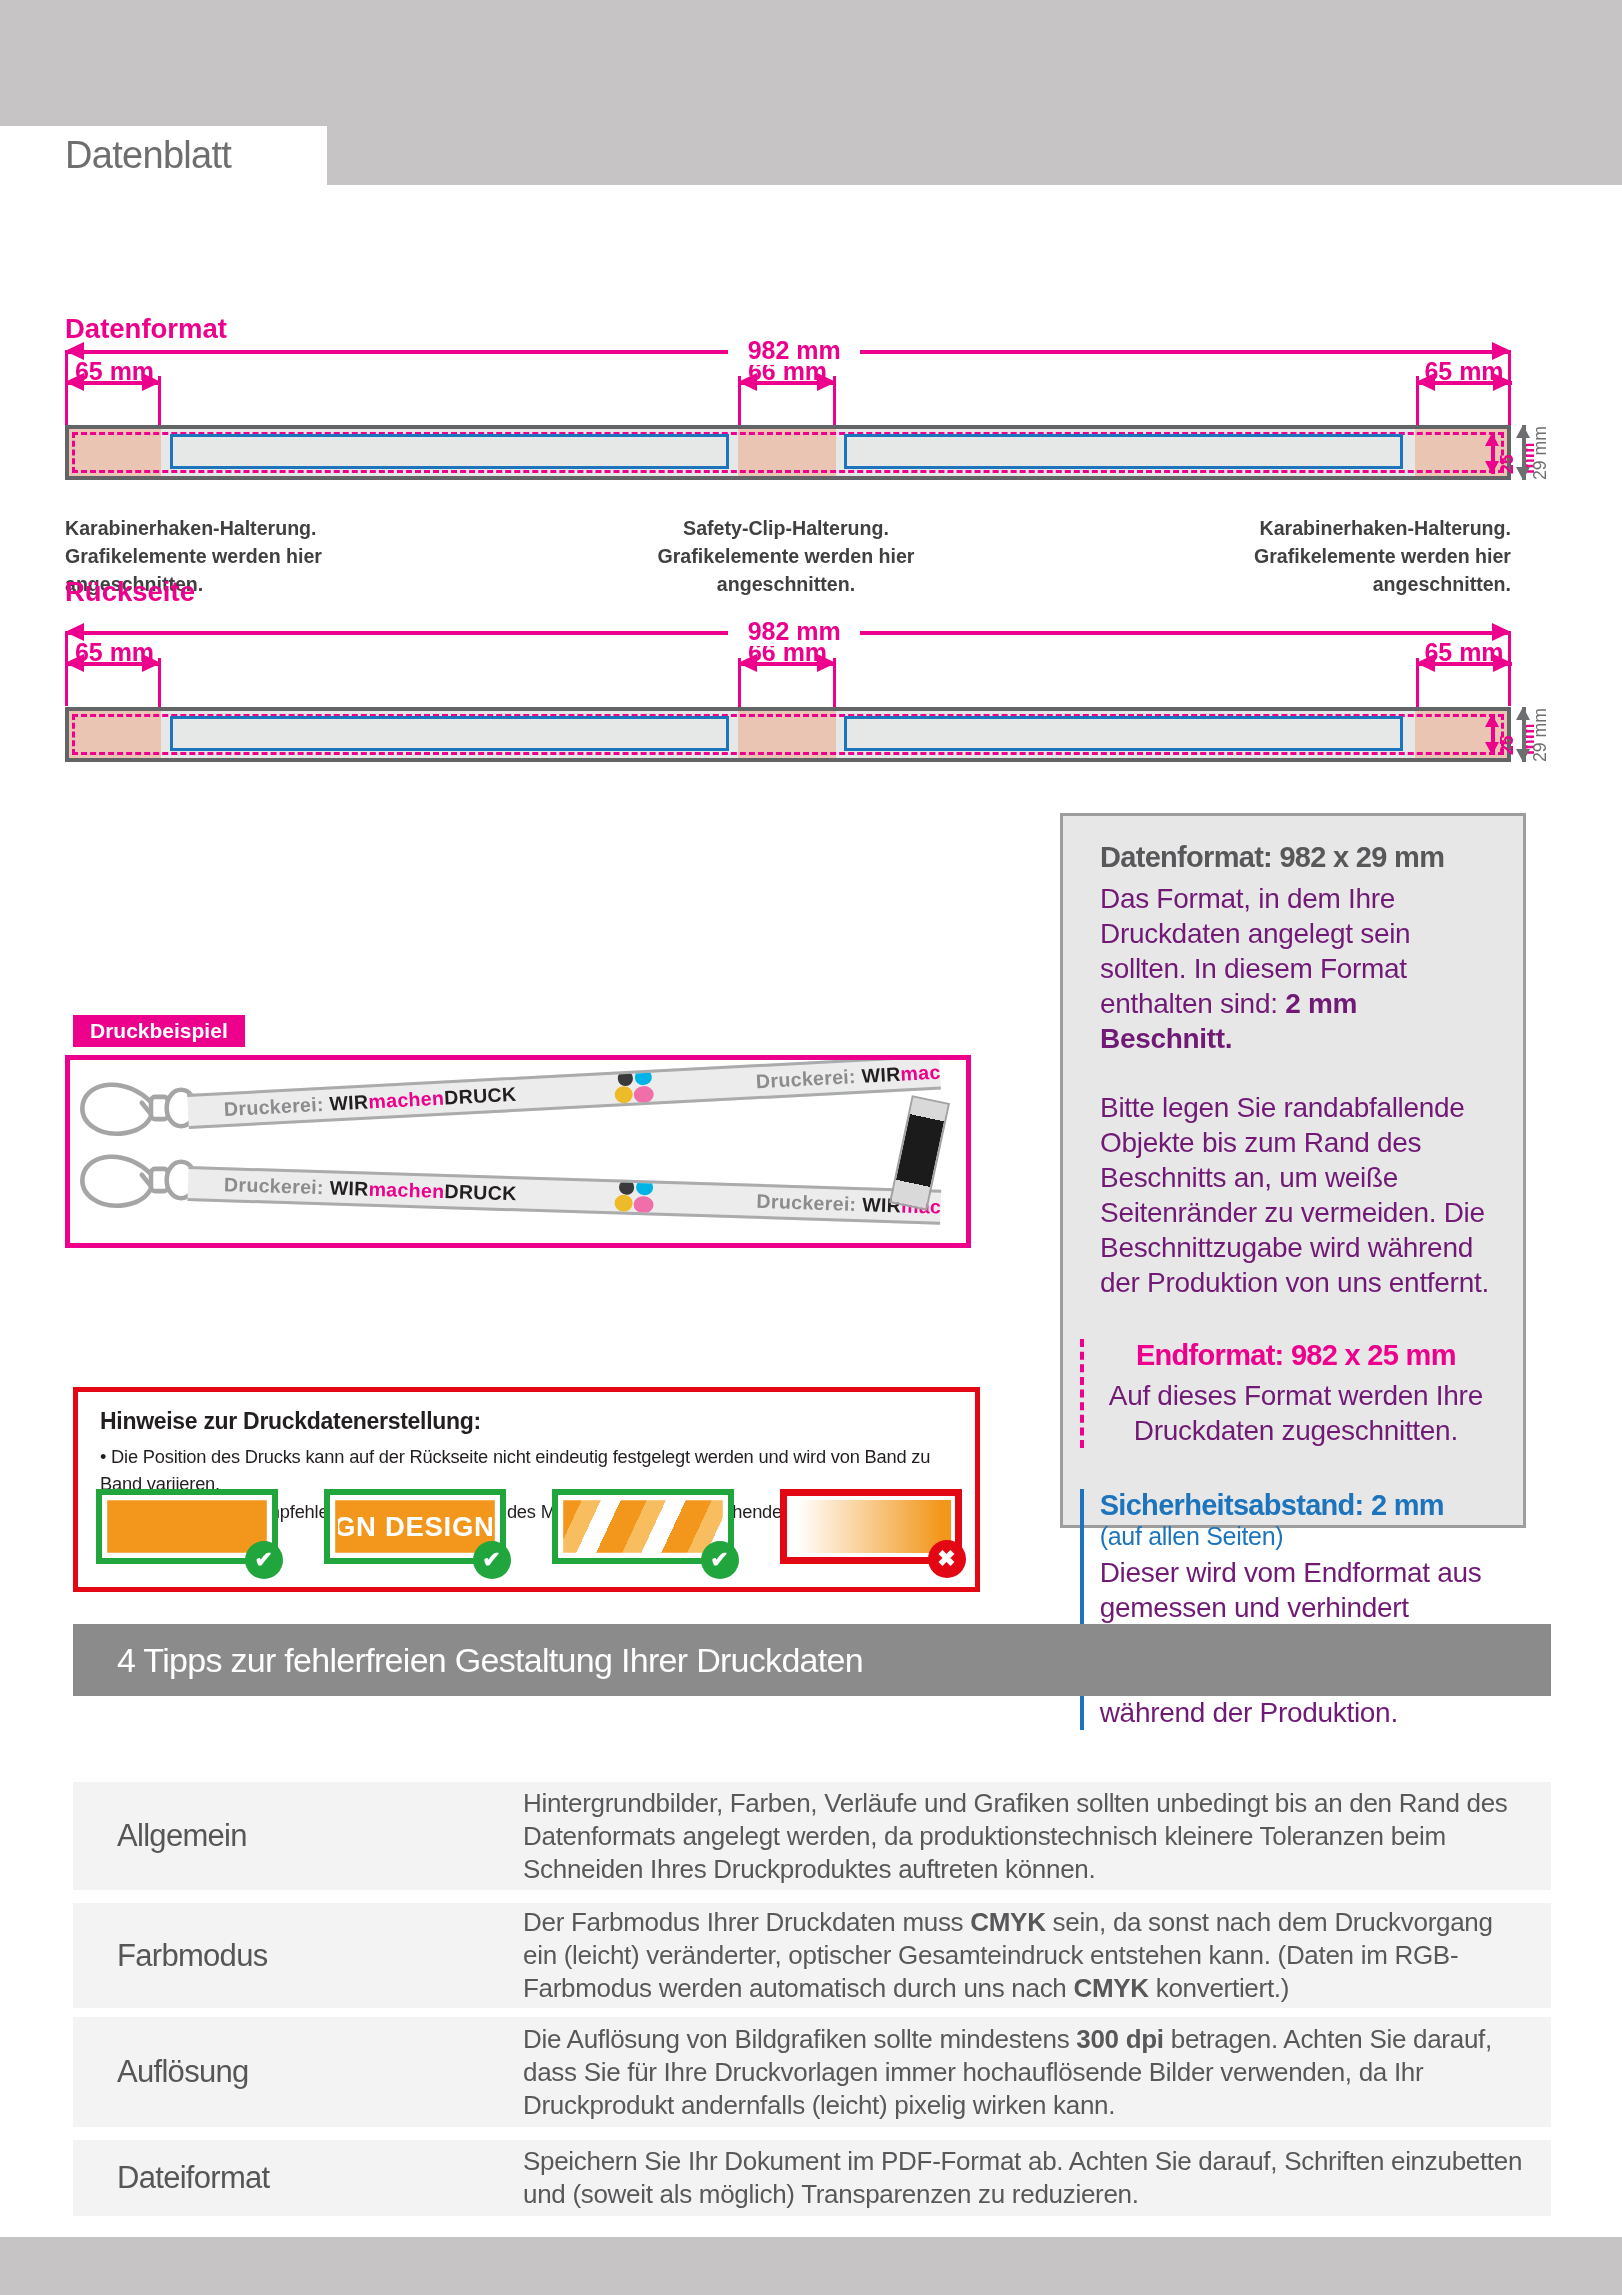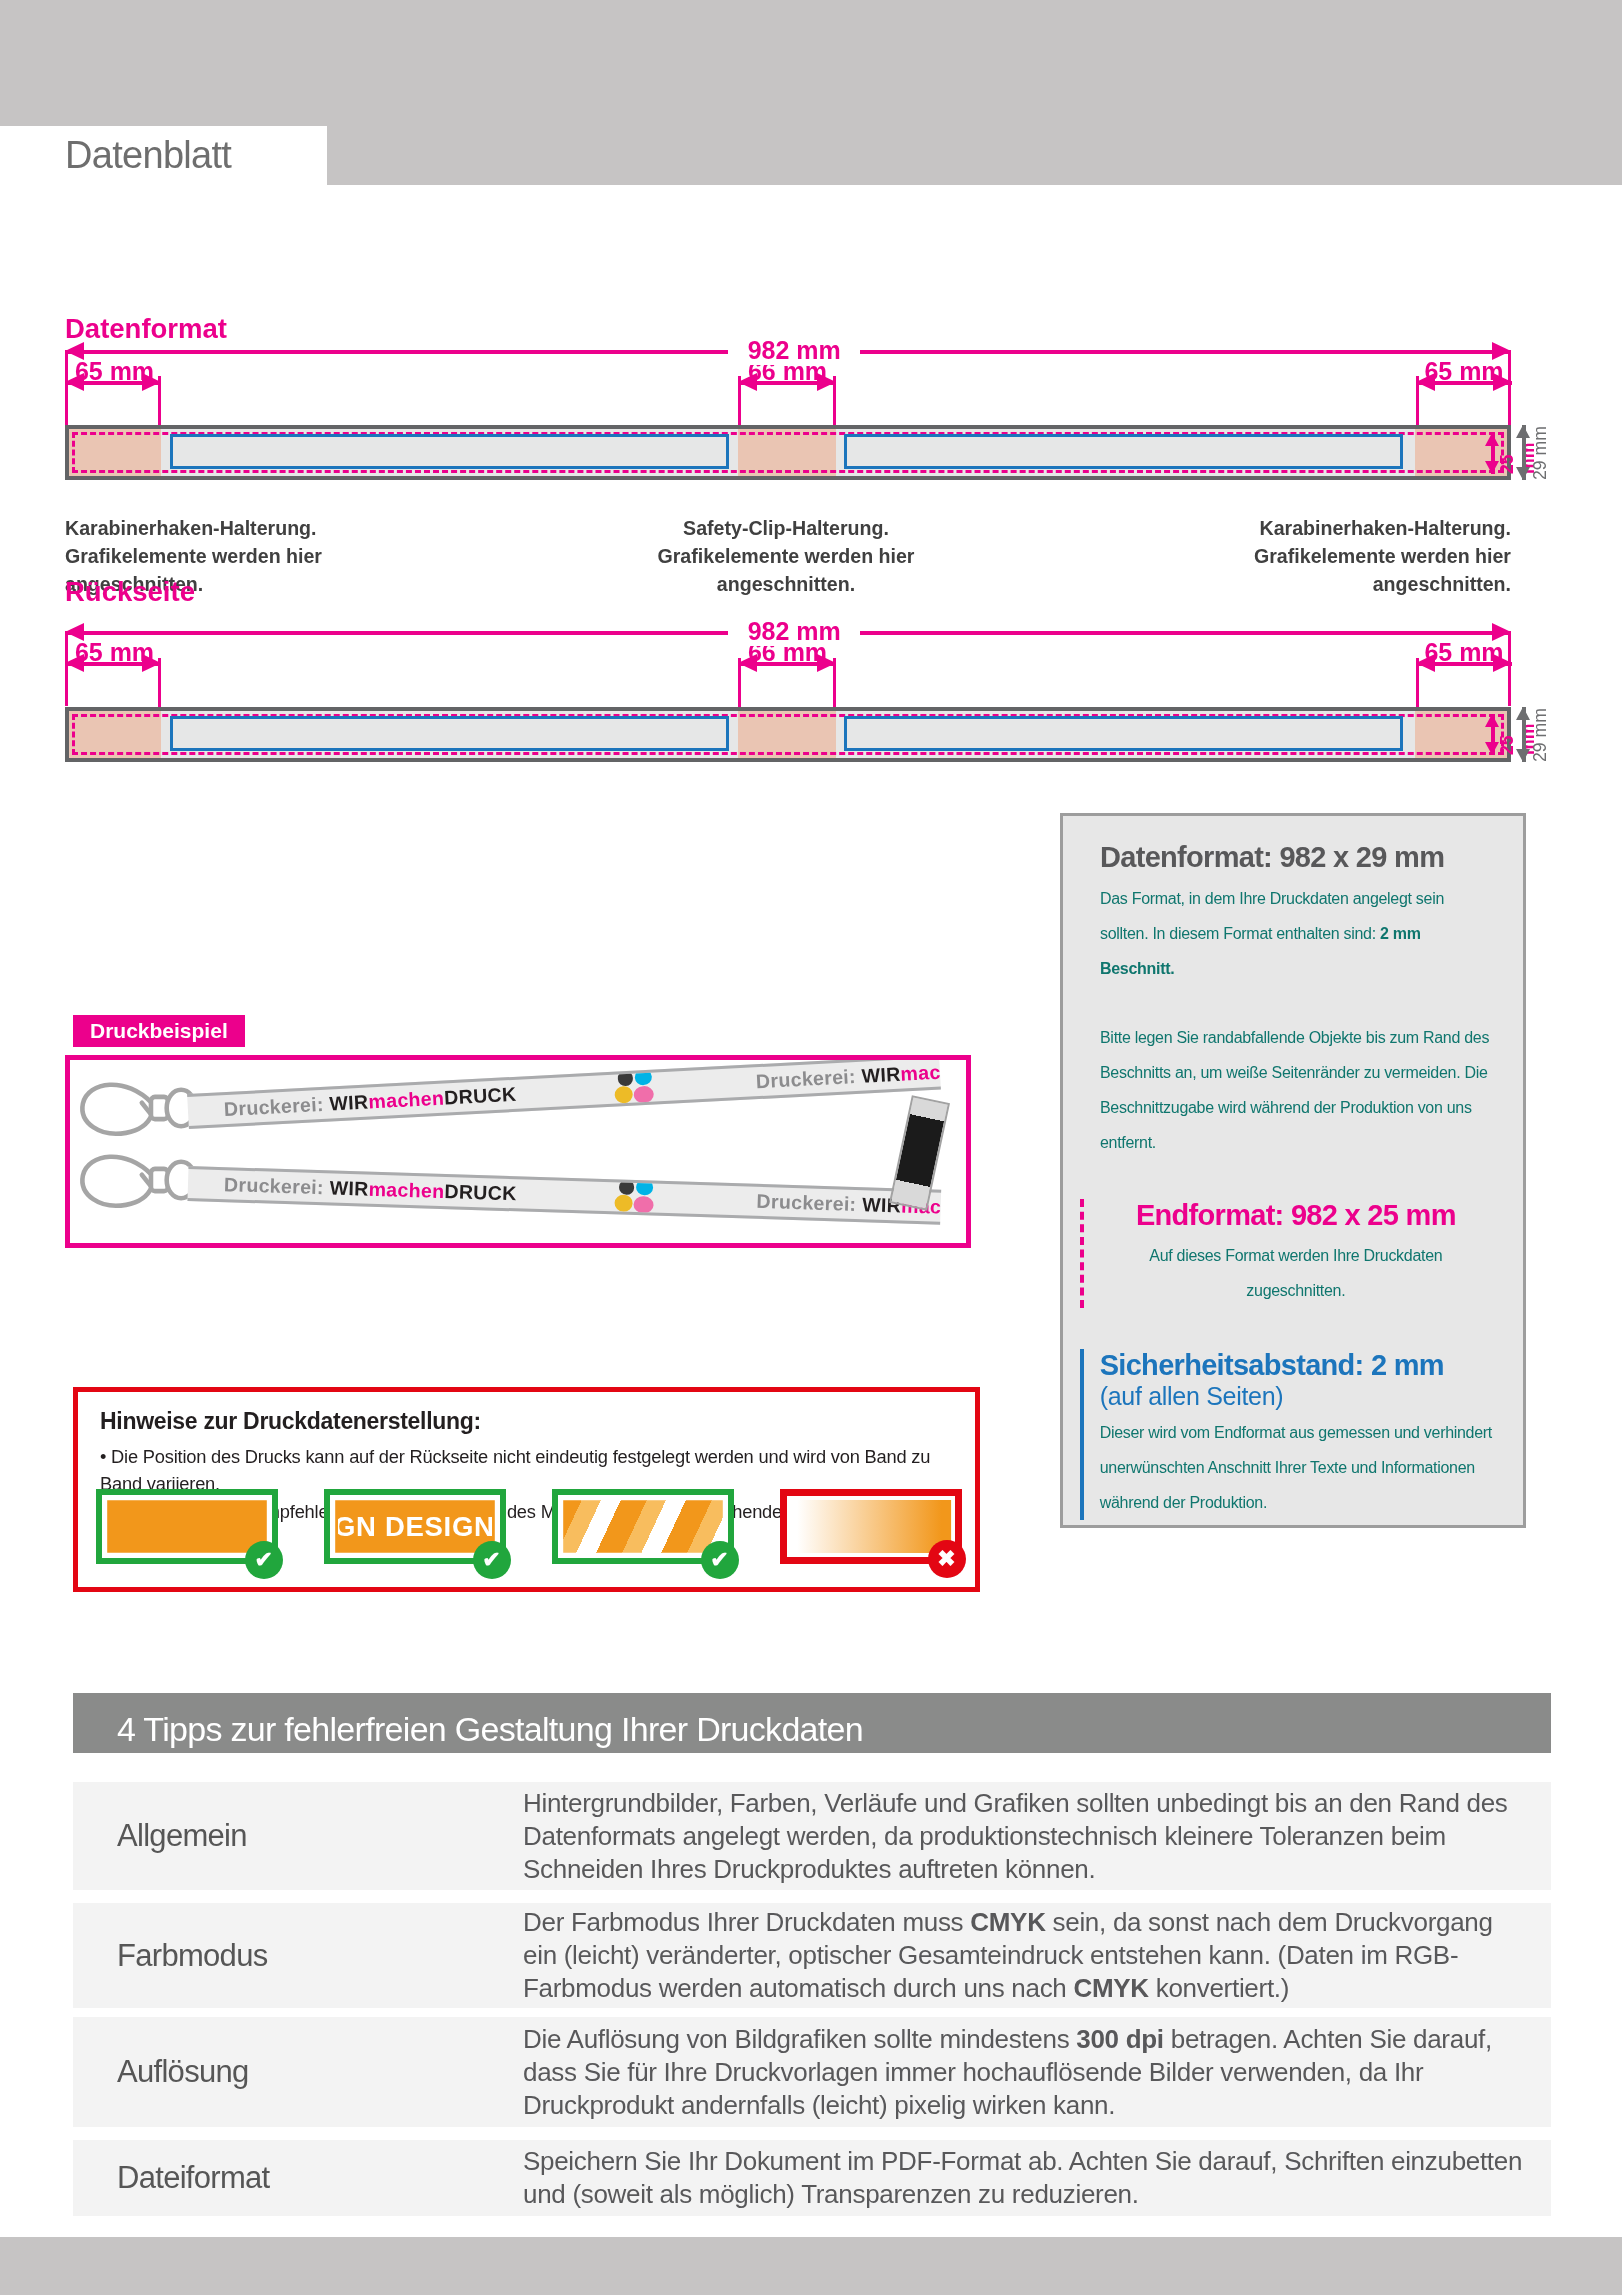--- a/index.html
+++ b/index.html
@@ -73,21 +73,21 @@
   .sp-d2 { left:29px; top:35px; width:4.6px; height:4.6px; background:#edbb27; }
   .clip { position:absolute; left:830px; top:38px; width:35px; height:106px;
           border:2.6px solid #a2a2a2; transform:rotate(12deg);
           background:linear-gradient(180deg,#d9d9d9 0 17px,#1b1b1b 17px 84px,#d9d9d9 84px); }
   .hook { position:absolute; width:131px; height:72px; }
 
   
   .info-panel { left:1060px; top:813px; width:466px; height:715px; background:#e7e7e7;
                 border:3.9px solid #9d9d9d; box-sizing:border-box; padding:25px 31px 0 37px; }
   .ip-title { font-size:29px; font-weight:700; color:#58585a; margin:0 0 6.5px 0; letter-spacing:-0.7px; }
-  .ip-text { font-size:16px; line-height:35px; color:#0f766e; margin:0; letter-spacing:-0.3px; }
+  .ip-text { font-size:28px; line-height:35px; color:#701a75; margin:0; letter-spacing:-0.3px; }
   .ip-gap { height:34px; }
   .ip-block-end { border-left:4.6px dashed #ec008c; padding-left:15.7px; margin-left:-20px;text-align:center; }
   .ip-block-safe { border-left:4.6px solid #1c75bc; padding-left:15.7px; margin-left:-20px; }
   .ip-title-mag { color:#ec008c; }
   .ip-title-blue { color:#1c75bc; margin-bottom:0; }
   .ip-sub-blue { font-size:25px; color:#1c75bc; margin:0 0 3.9px 0; letter-spacing:-0.3px; }
 
   
   .hint-box { left:73px; top:1387px; width:907px; height:205px; border:5.2px solid #e30613;
               background:#fff; box-sizing:border-box; padding:15.7px 19.6px 0 22px; }
@@ -100,21 +100,21 @@
   .sw-pattern { background:repeating-linear-gradient(115deg,#f2971b 0 23.6px,#f8bd5e 23.6px 41px,#ffffff 41px 59px); }
   .sw-text { position:absolute; left:7.9px; right:7.9px; top:9.2px; bottom:9.2px; overflow:hidden;
              display:flex; align-items:center; justify-content:center;
              color:#fff; font-weight:700; font-size:27.5px; letter-spacing:0.7px; white-space:nowrap; }
   .badge { position:absolute; right:-10.5px; bottom:-21px; width:38px; height:38px; border-radius:50%;
            color:#fff; display:flex; align-items:center; justify-content:center;
            font-size:22px; font-weight:700; z-index:3; }
   .badge-ok { background:#21a63d; }  .badge-no { background:#e30613; }
 
   
-  .tips-header { left:73px; top:1693px; width:1478px; height:60px; background:#8a8b8a; }
+  .tips-header { left:73px; top:1624px; width:1478px; height:72px; background:#8a8b8a; }
   .tips-header span { display:block; padding-left:44px; line-height:72px; color:#fff;
                       font-size:34px; letter-spacing:-0.7px; }
   .tip-row { position:absolute; left:73px; width:1478px; background:#f3f3f3;
              display:flex; align-items:center; box-sizing:border-box; padding-left:44px; }
   .tip-label { flex:none; width:406px; font-size:31px; color:#565656; letter-spacing:-0.7px; }
   .tip-body { flex:1; max-width:1011px; font-size:26px; line-height:33px; color:#58585a;
               letter-spacing:-0.3px; padding-right:19.6px; }
   .b { font-weight:700; }
 
   .footer-band { left:0; top:2237px; width:1623px; height:58px; background:#c6c4c4; }

